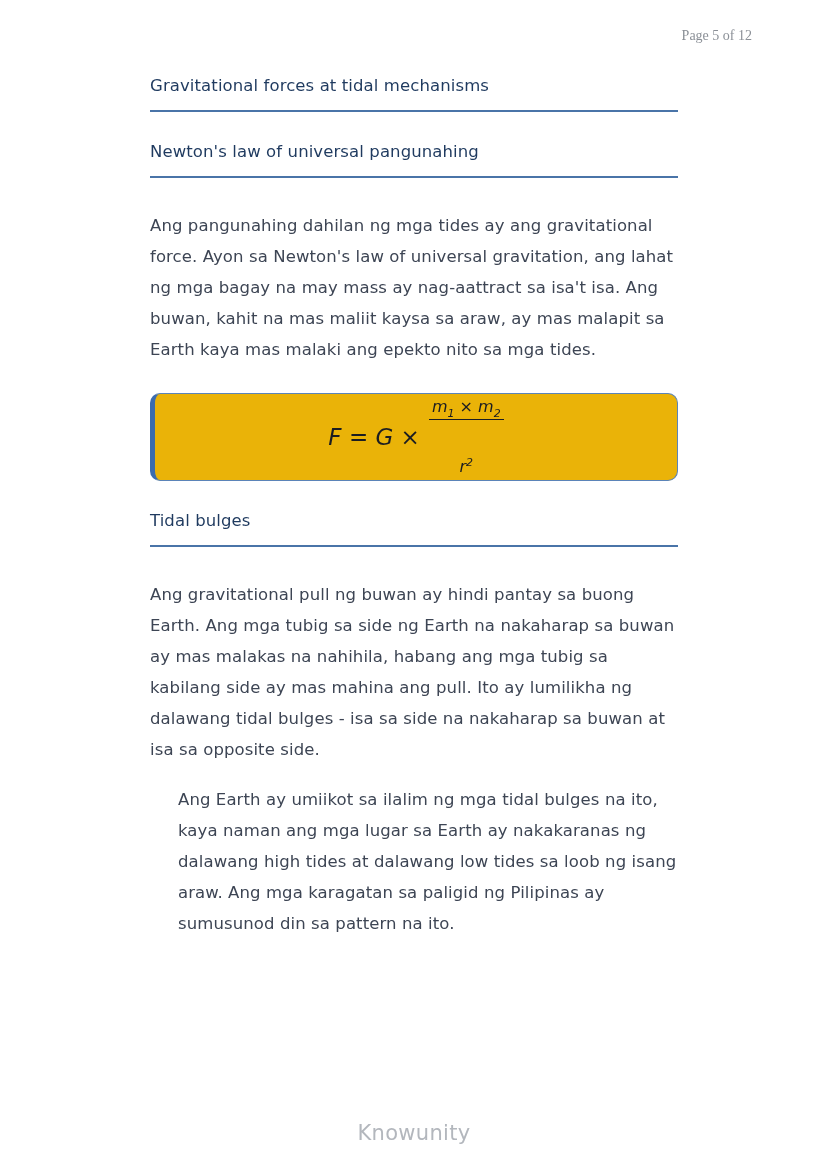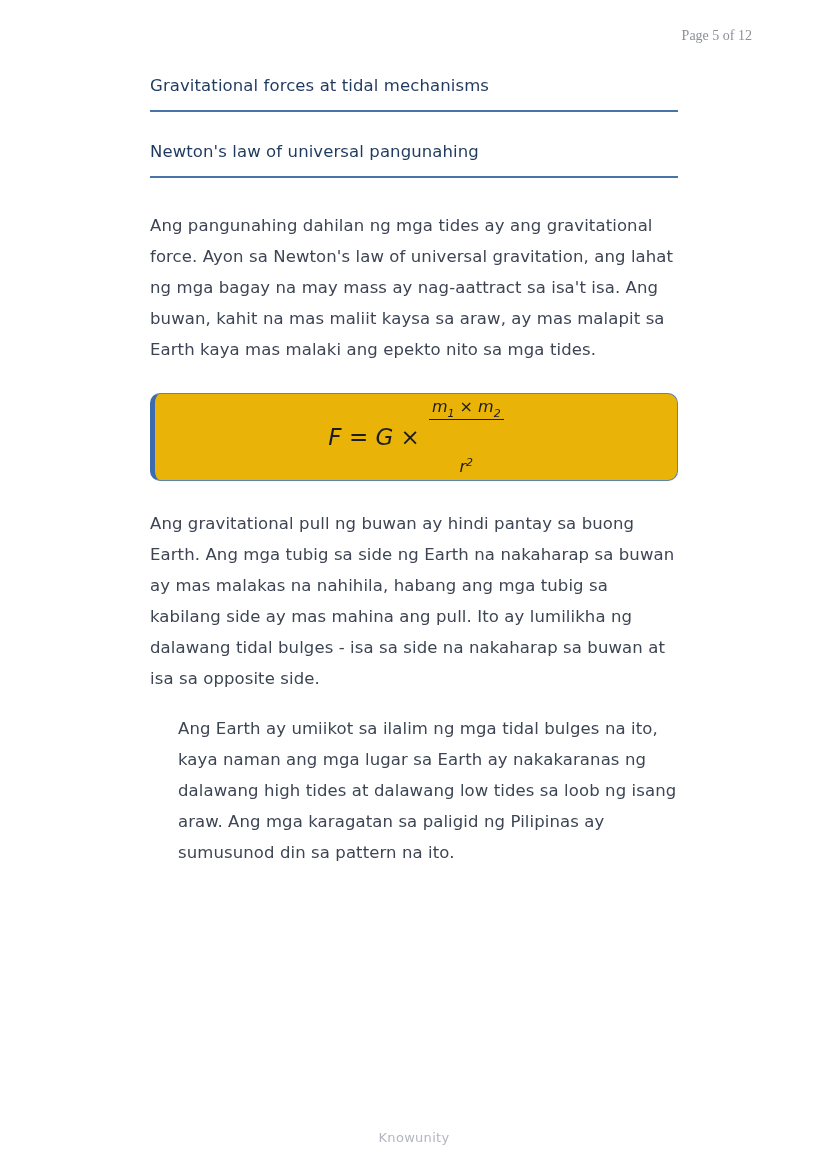--- a/index.html
+++ b/index.html
@@ -103,21 +103,21 @@
   }
   .mt-where  { margin-top: 0; }
   .mt-h2b    { margin-top: 30px; }
   .mt-para2  { margin-top: 19px; margin-left: 28px; }
   .footer-brand {
     position: absolute;
     bottom: 26px;
     left: 0;
     width: 100%;
     text-align: center;
-    font-size: 13px;
+    font-size: 21px;
     color: var(--footer);
     letter-spacing: 0.3px;
   }
 </style>
 </head>
 <body>
 
 <div class="page-number">Page 5 of 12</div>
 
 <div class="content">
@@ -134,20 +134,21 @@
       <span class="frac">
         <span class="num"><span>m</span><sub class="seq">1</sub>
           <span>×</span>
           <span>m</span><sub class="seq">2</sub></span>
         <span class="den"><span>r</span><sup class="sexp">2</sup></span>
       </span>
     </span>
   </div>
 
 
+  <h2 class="doc-heading h-sub mt-h2b">Tidal bulges</h2>
 
   <p class="body-text">Ang gravitational pull ng buwan ay hindi pantay sa buong Earth. Ang mga tubig sa side ng Earth na nakaharap sa buwan ay mas malakas na nahihila, habang ang mga tubig sa kabilang side ay mas mahina ang pull. Ito ay lumilikha ng dalawang tidal bulges - isa sa side na nakaharap sa buwan at isa sa opposite side.</p>
 
   <p class="body-text mt-para2">Ang Earth ay umiikot sa ilalim ng mga tidal bulges na ito, kaya naman ang mga lugar sa Earth ay nakakaranas ng dalawang high tides at dalawang low tides sa loob ng isang araw. Ang mga karagatan sa paligid ng Pilipinas ay sumusunod din sa pattern na ito.</p>
 
 </div>
 
 <div class="footer-brand">Knowunity</div>
 
 </body></html>

